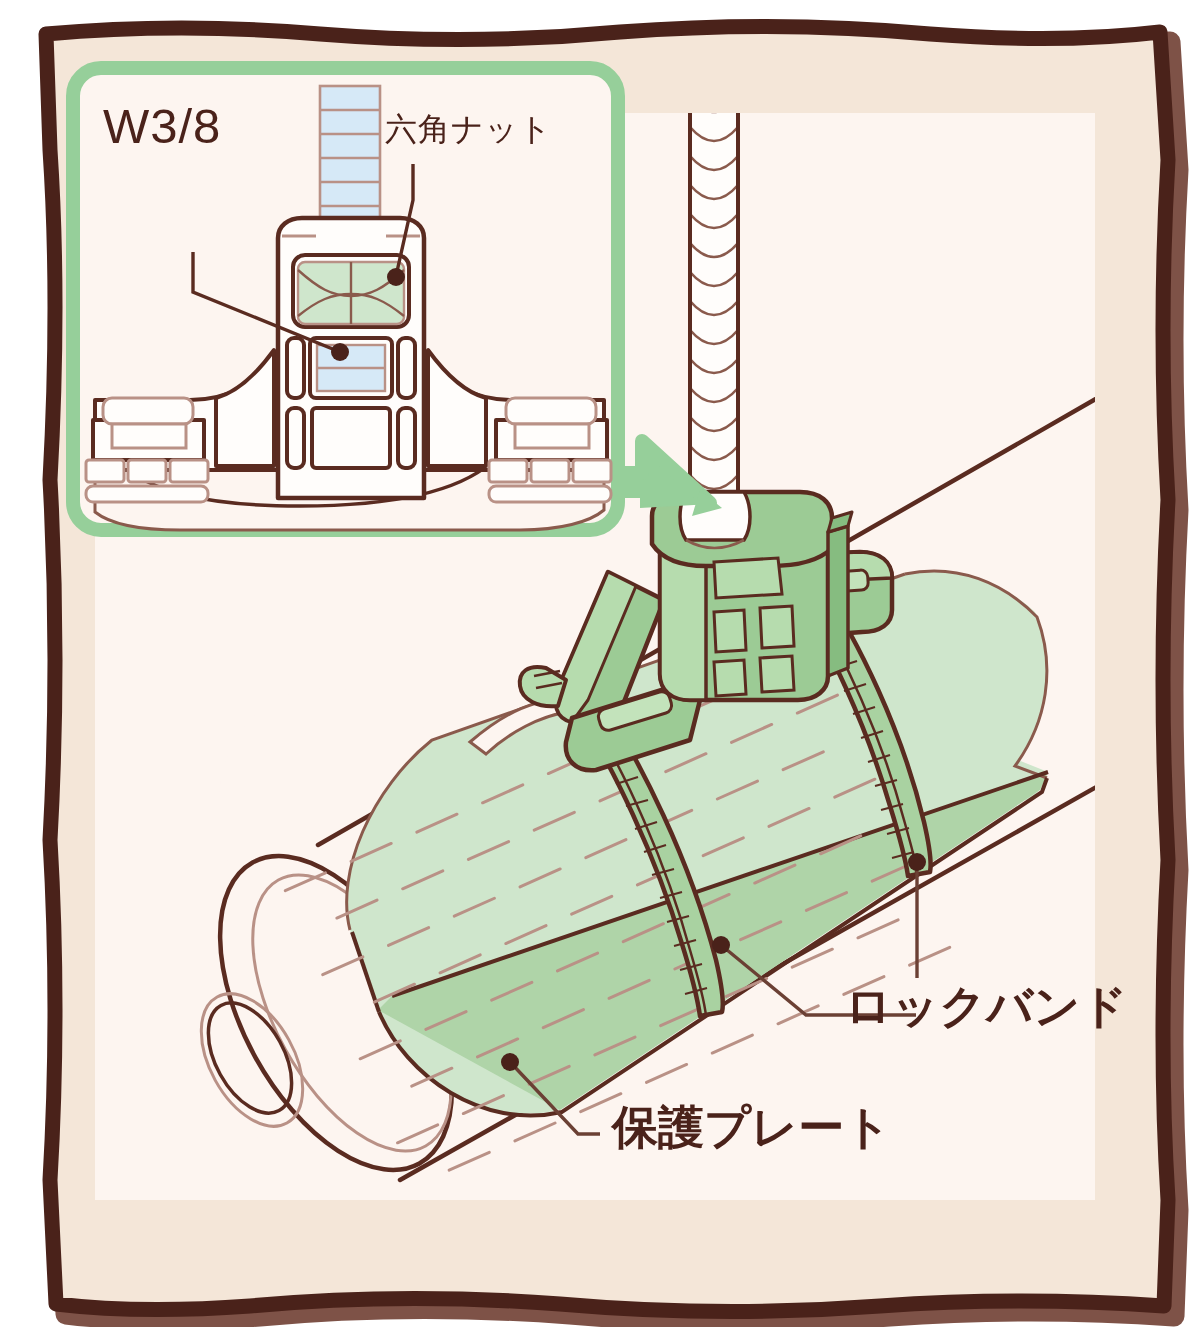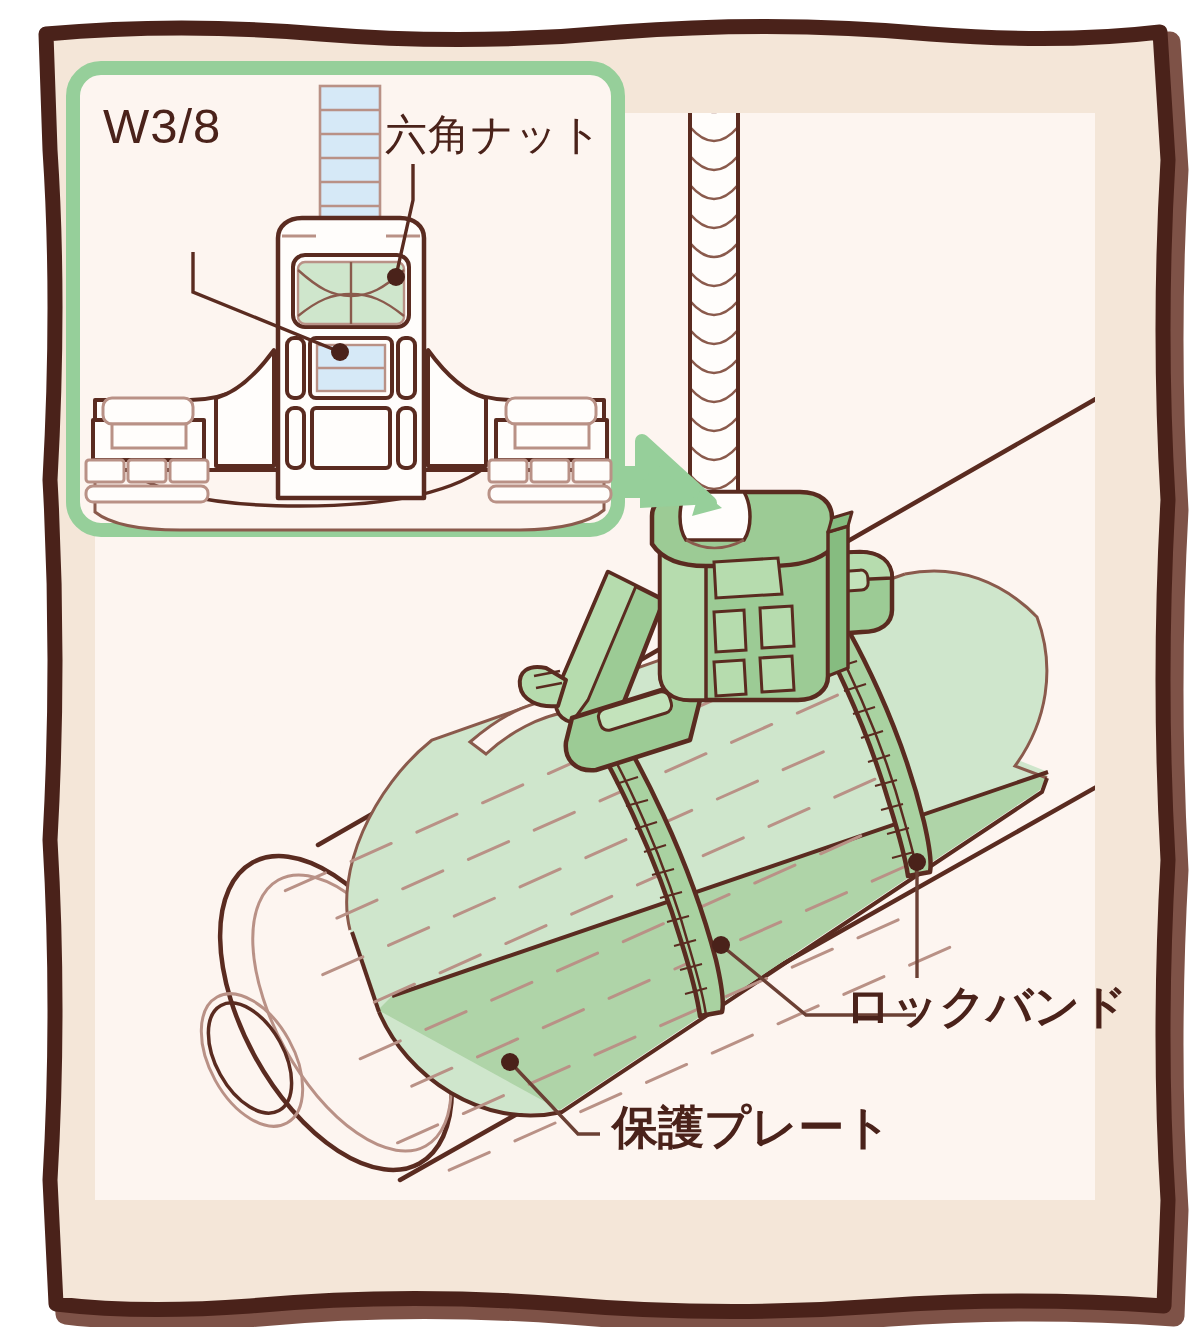--- a/index.html
+++ b/index.html
@@ -406,19 +406,19 @@
   <path d="M46,34 Q180,22 320,34 Q470,46 620,32 Q780,20 930,34 Q1060,44 1160,32
            L1168,160 Q1158,330 1168,500 Q1158,680 1168,860 Q1158,1040 1168,1200 L1164,1306
            Q1020,1296 880,1306 Q720,1318 560,1304 Q400,1292 250,1306 Q140,1314 56,1304
            L50,1180 Q60,1010 50,840 Q60,660 50,480 Q60,300 50,150 Z" fill="none" stroke="#4A221A" stroke-width="15" stroke-linejoin="round"></path>
 </svg>
 
 <div class="lbl lbl-thin" style="left:103px;top:100px;font-size:49px;letter-spacing:1px;">
   <div>W3/8</div>
 </div>
 
-<div class="lbl lbl-thin" style="left:385px;top:112px;font-size:42px;letter-spacing:1px;">六角ナット</div>
+<div class="lbl lbl-thin" style="left:385px;top:112px;font-size:32px;letter-spacing:1px;">六角ナット</div>
 
 <div class="lbl lbl-bold" style="left:845px;top:982px;font-size:46px;letter-spacing:0px;">ロックバンド</div>
 
 <div class="lbl lbl-bold" style="left:612px;top:1103px;font-size:46px;letter-spacing:0px;">保護プレート</div>
 
 </div>
 
 </body></html>

